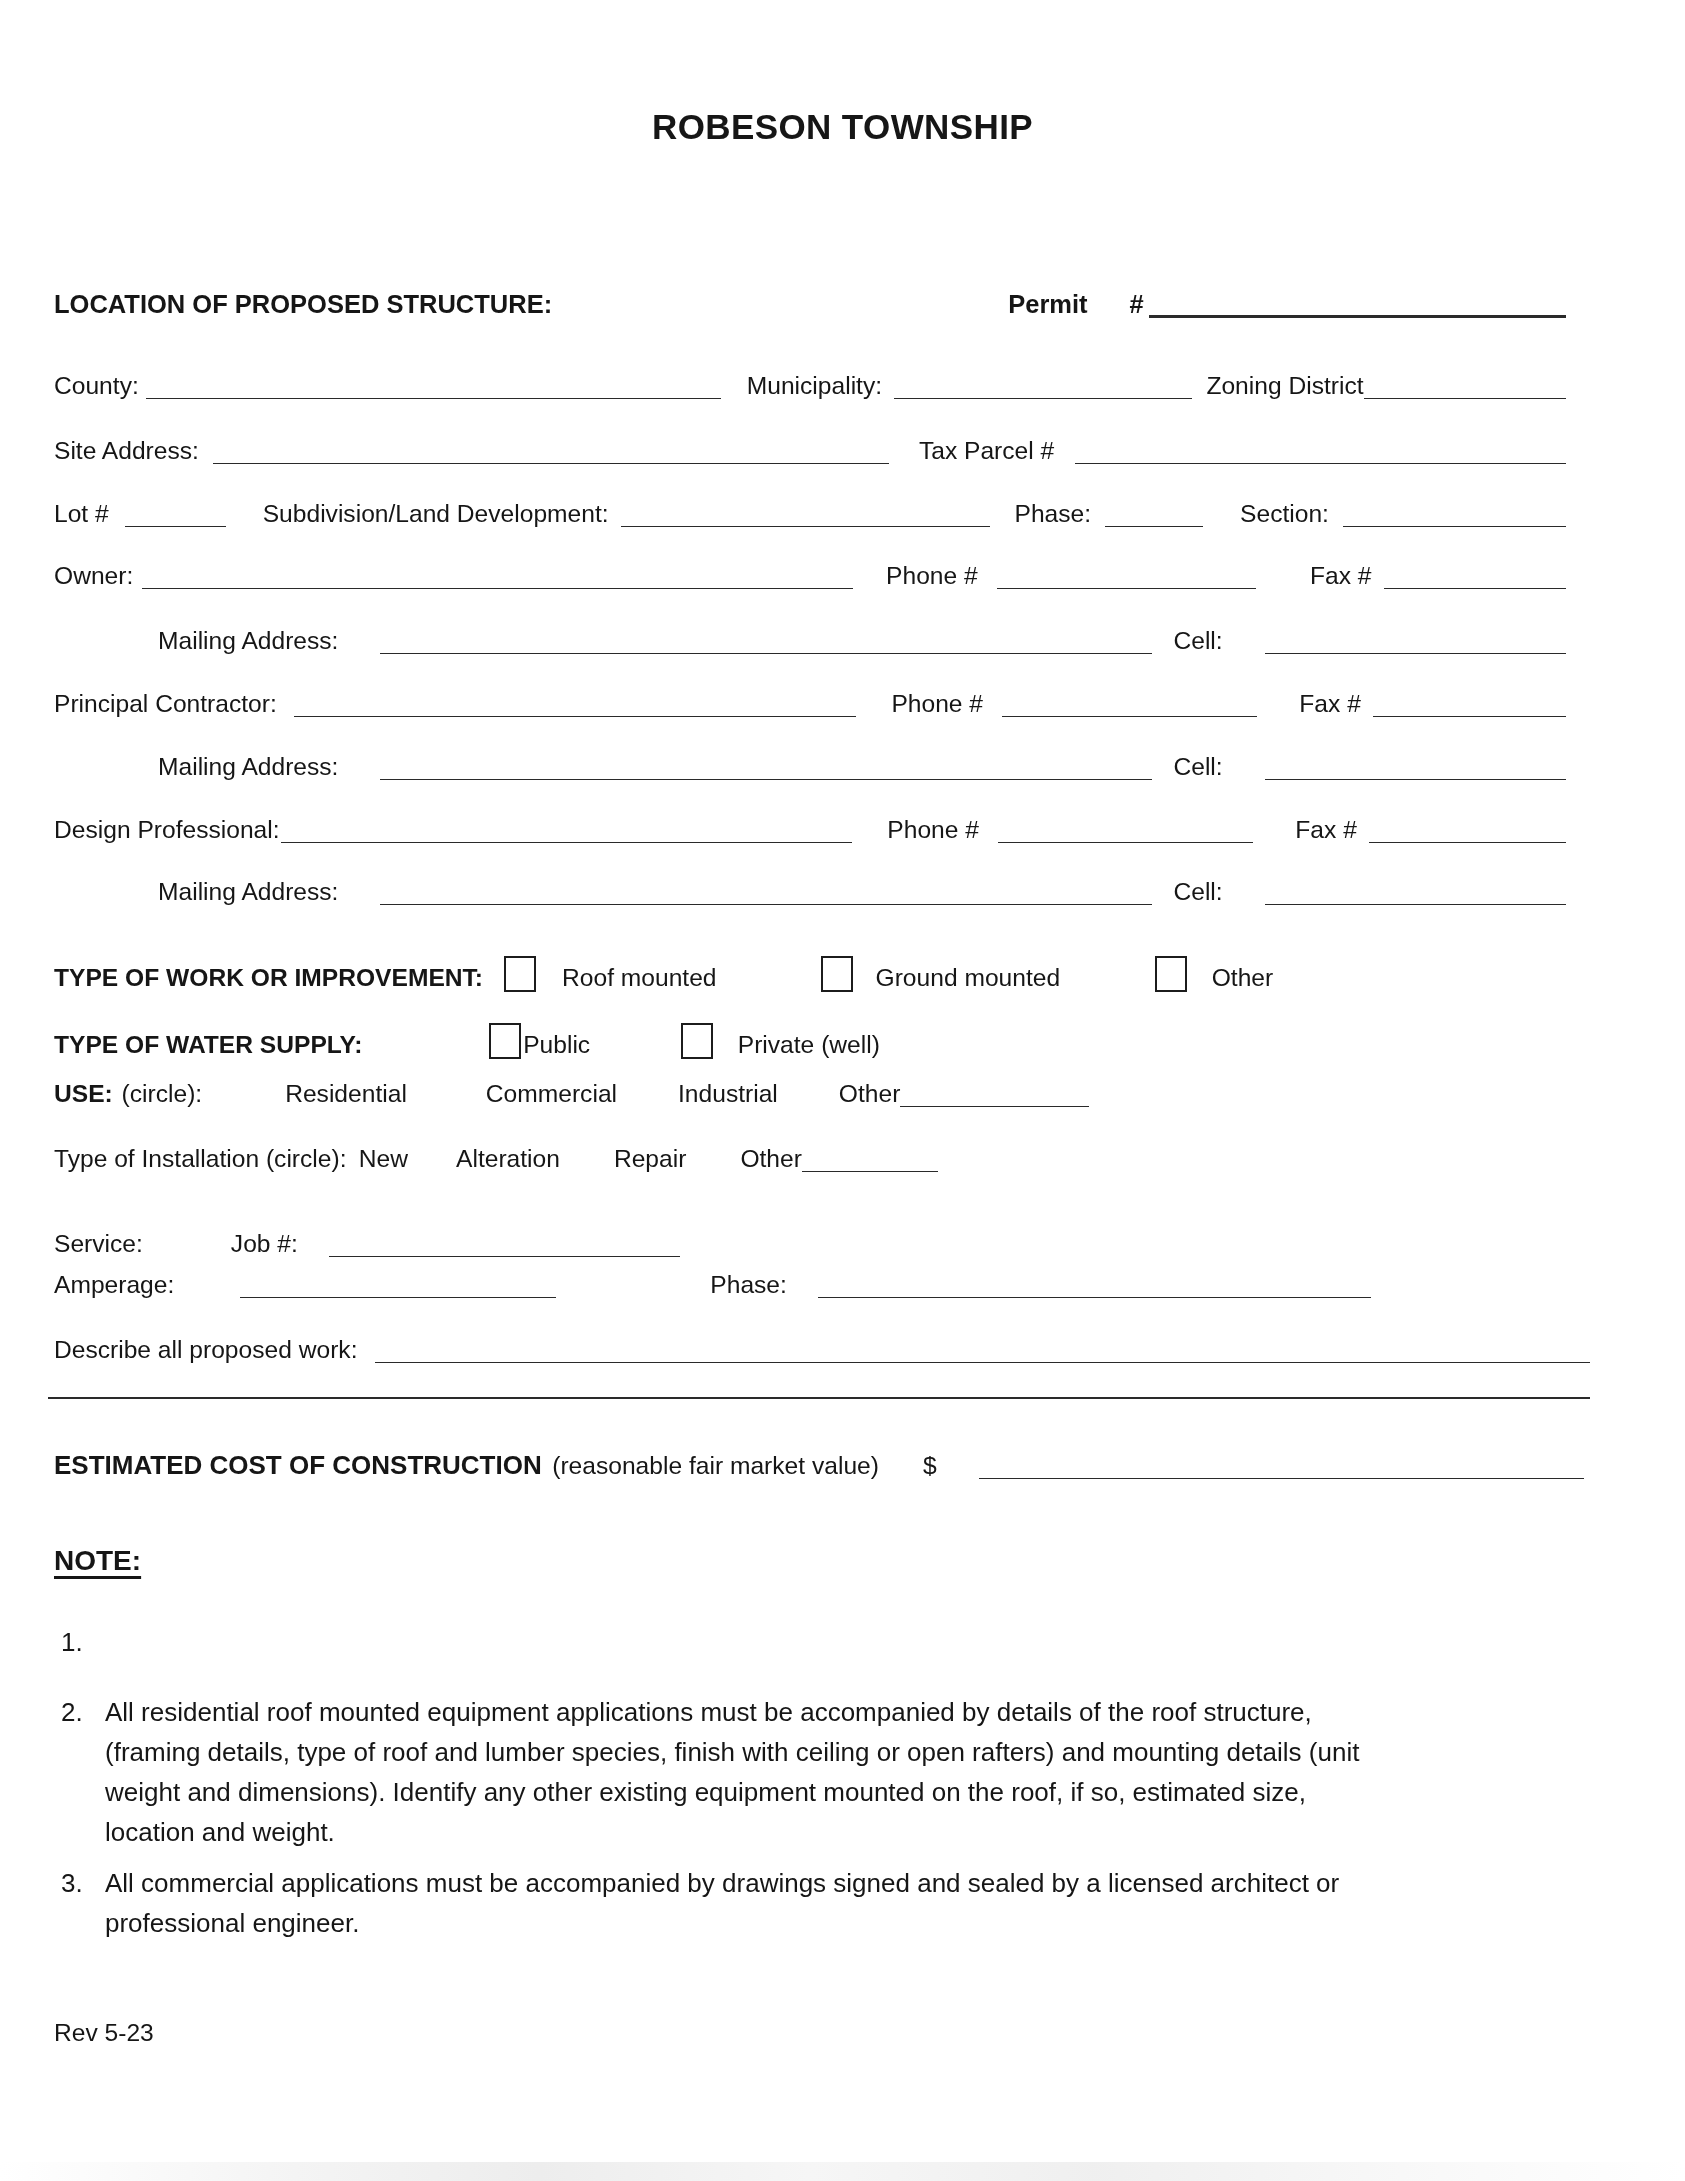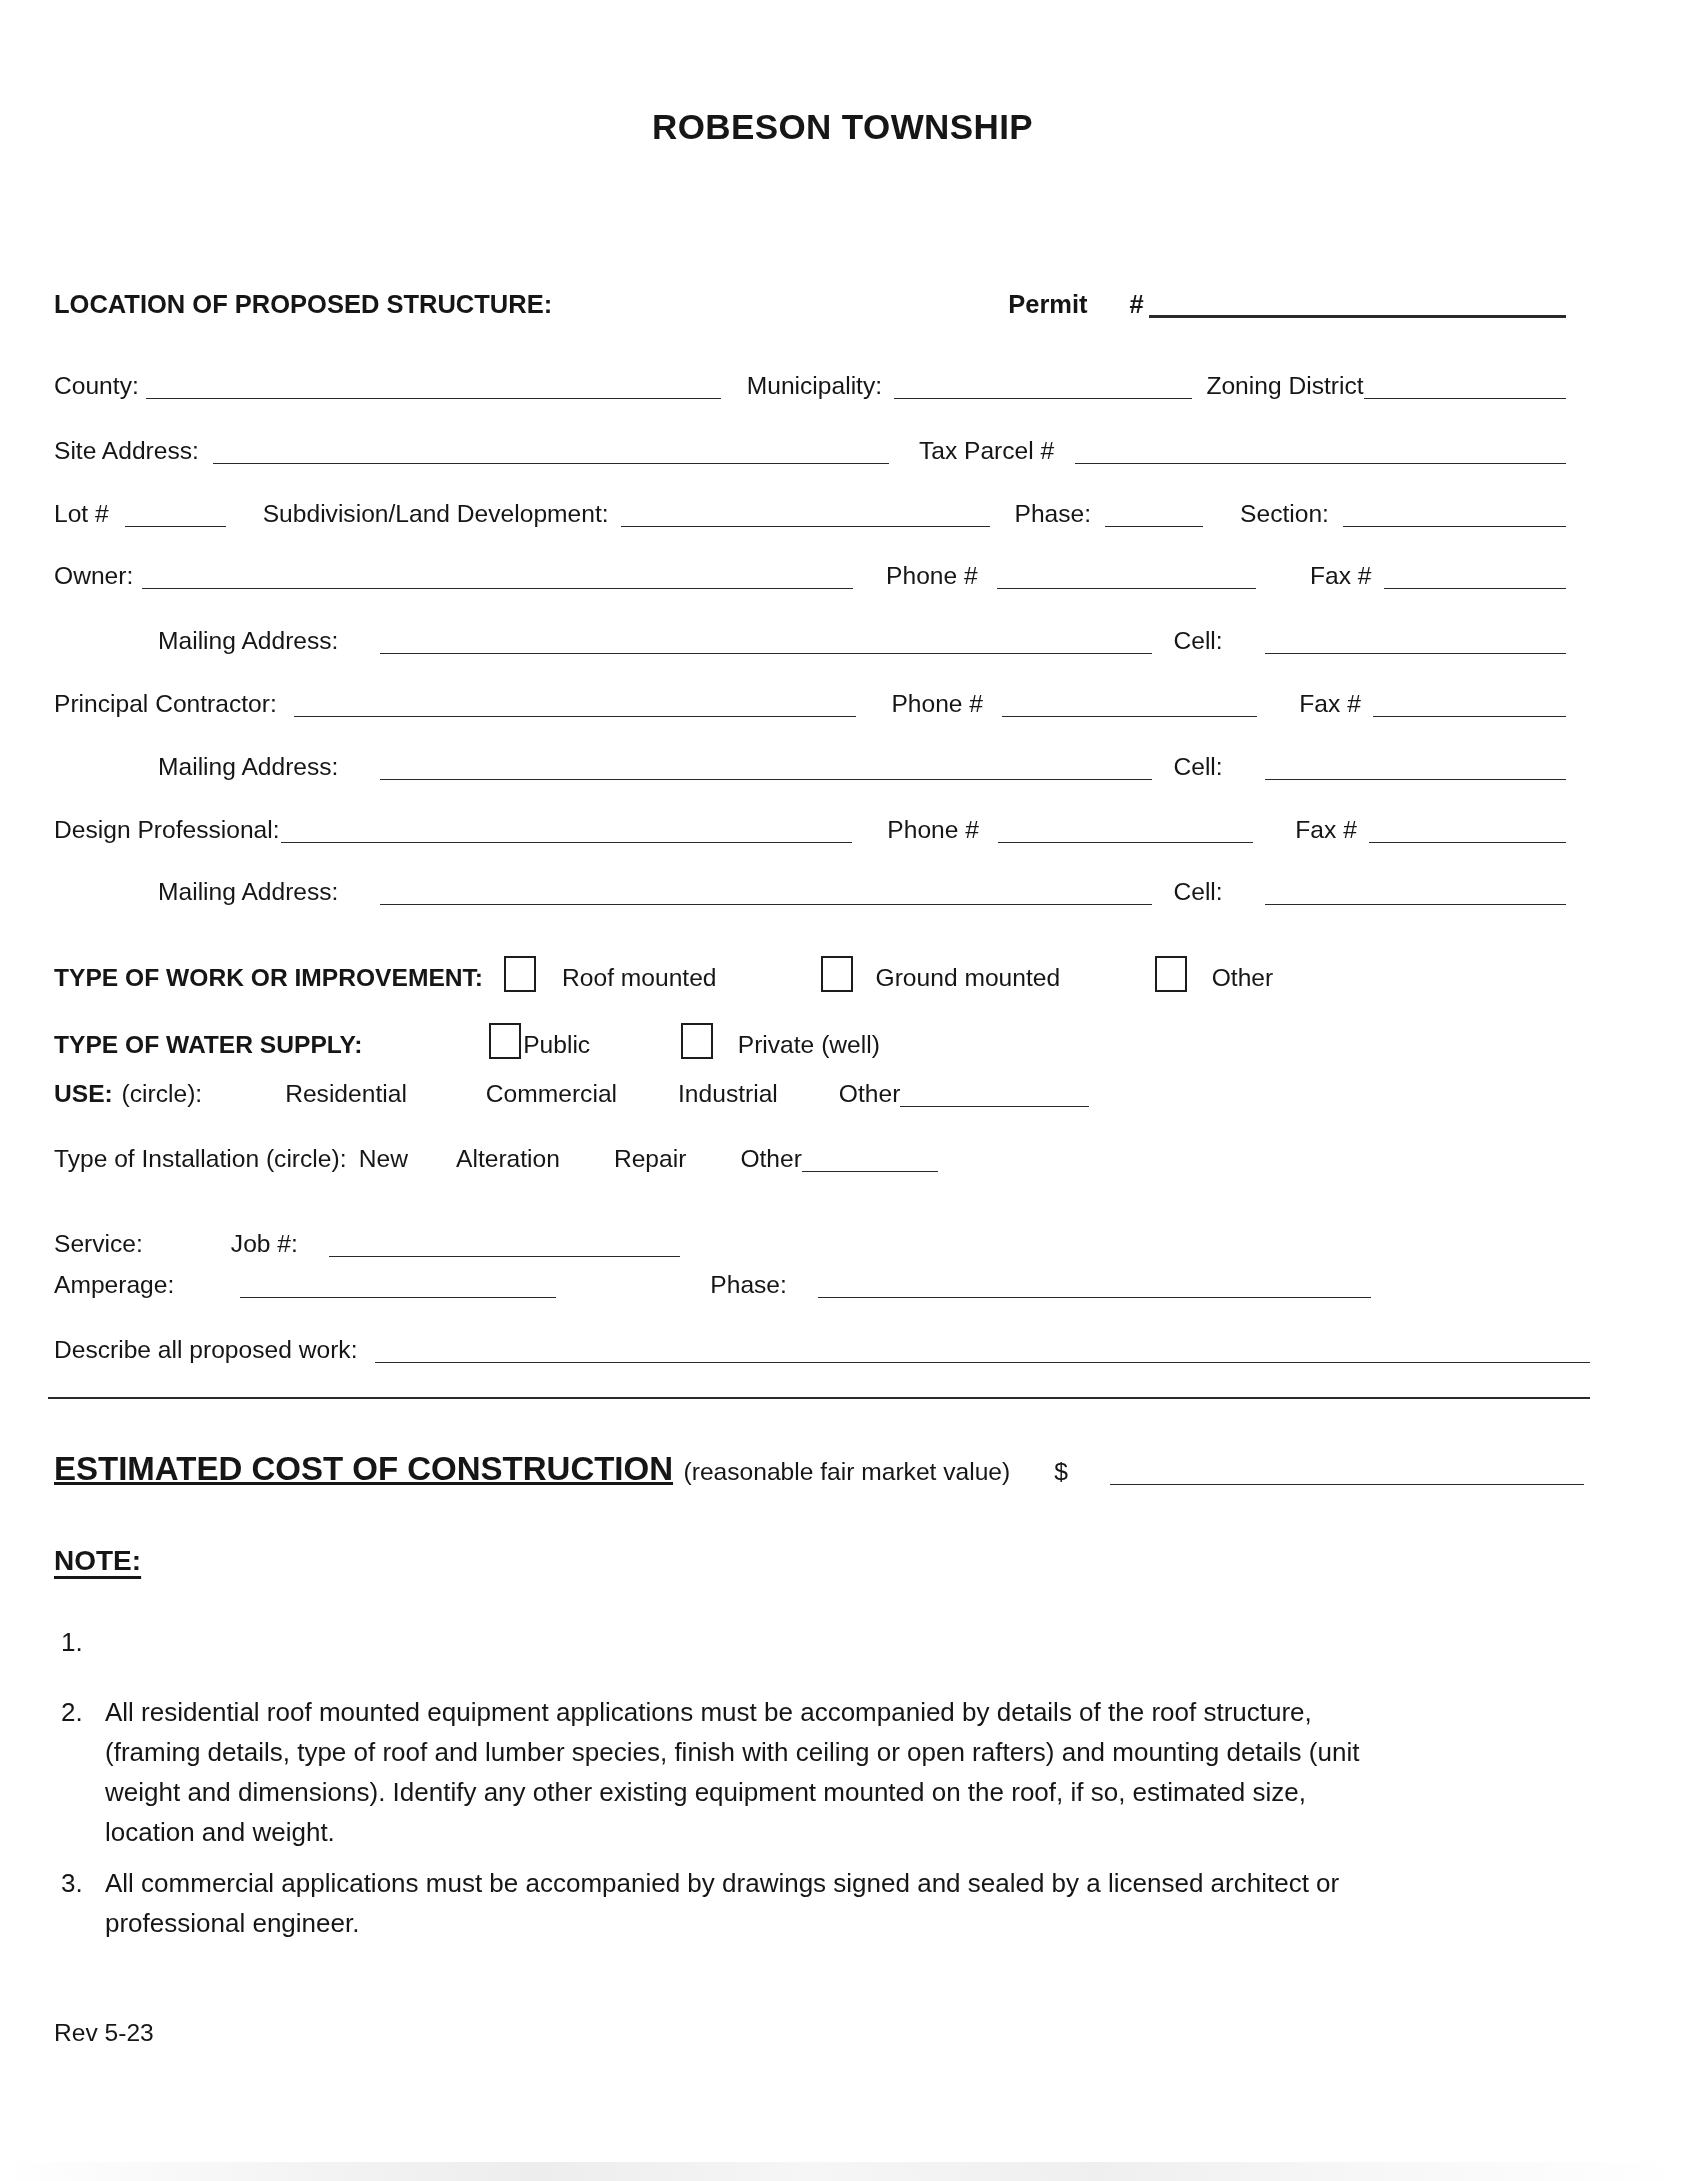--- a/index.html
+++ b/index.html
@@ -197,21 +197,21 @@
     <span class="fill" style="width:553px;margin-left:31px;"></span>
   </div>
 
   <div class="row" style="top:1336px;right:95px;">
     <span>Describe all proposed work:</span>
     <span class="fill fx" style="margin-left:17.6px;"></span>
   </div>
   <div class="fill" style="position:absolute;left:48px;right:95px;top:1392px;border-bottom-width:2.6px;"></div>
 
   <div class="row" style="top:1450px;right:101px;">
-    <span class="b" style="font-size:33px;text-decoration:underline;">ESTIMATED COST OF CONSTRUCTION</span>
+    <span class="b" style="font-size:26px;">ESTIMATED COST OF CONSTRUCTION</span>
     <span style="margin-left:10.5px;">(reasonable fair market value)</span>
     <span style="margin-left:44px;">$</span>
     <span class="fill fx" style="margin-left:42px;"></span>
   </div>
 
   <div class="note-head">NOTE:</div>
 
   <div class="note-item" style="top:1622px;">
     <span class="note-num">1.</span>
   </div>

